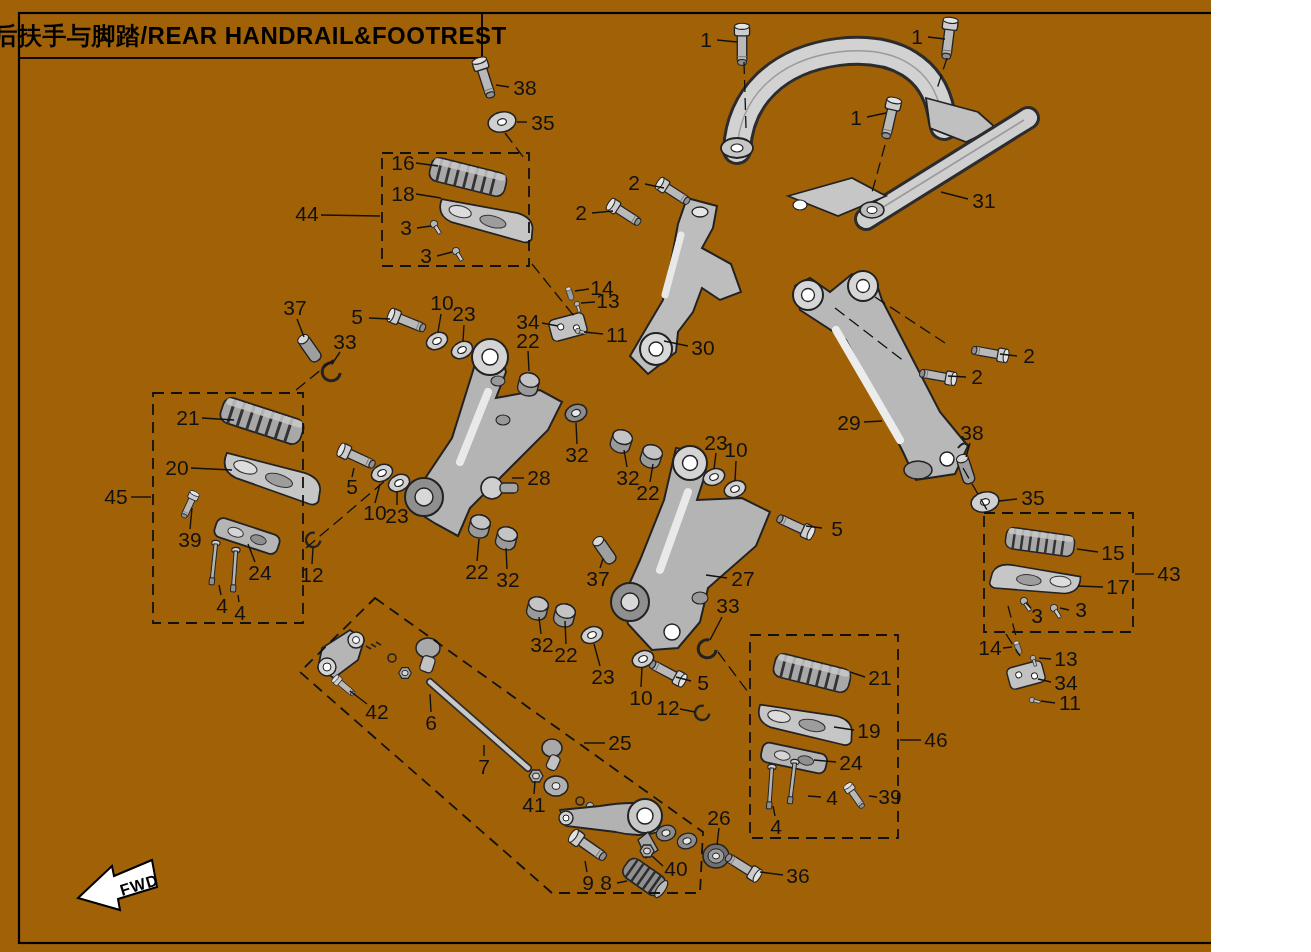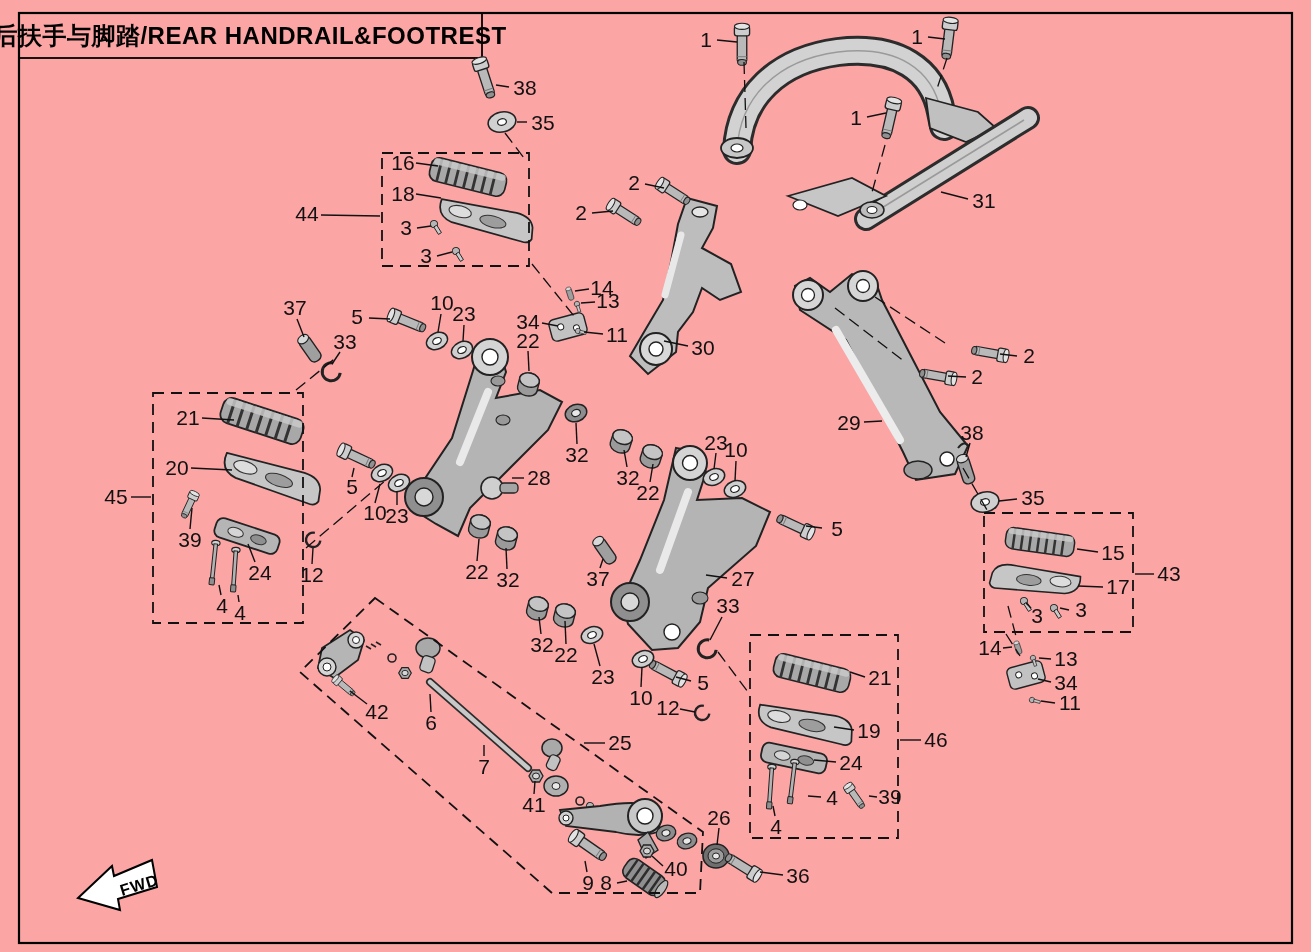--- a/index.html
+++ b/index.html
@@ -1,16 +1,16 @@
 <!DOCTYPE html>
 <html><head>
 <meta charset="utf-8">
 <style>
   html,body{margin:0;padding:0;background:#ffffff}
-  .page{position:relative;width:1311px;height:952px;background:#fca5a5;font-family:"Liberation Sans",sans-serif;overflow:hidden}
+  .page{position:relative;width:1211px;height:952px;background:#a16207;font-family:"Liberation Sans",sans-serif;overflow:hidden}
   svg{position:absolute;left:0;top:0}
   .title-text{font-family:"Liberation Sans",sans-serif;font-size:24px;font-weight:bold;fill:#000;letter-spacing:.5px}
   .callout-text{font-family:"Liberation Sans",sans-serif;font-size:21px;fill:#111}
   .leader{stroke:#111;stroke-width:1.4;fill:none}
   .asm-box{fill:none;stroke:#111;stroke-width:1.8;stroke-dasharray:11 7}
   .phantom{stroke:#111;stroke-width:1.3;fill:none;stroke-dasharray:12 6}
   .fwd-text{font-family:"Liberation Sans",sans-serif;font-size:16px;font-weight:bold;fill:#000;letter-spacing:1px}
 </style>
 </head>
 <body>

